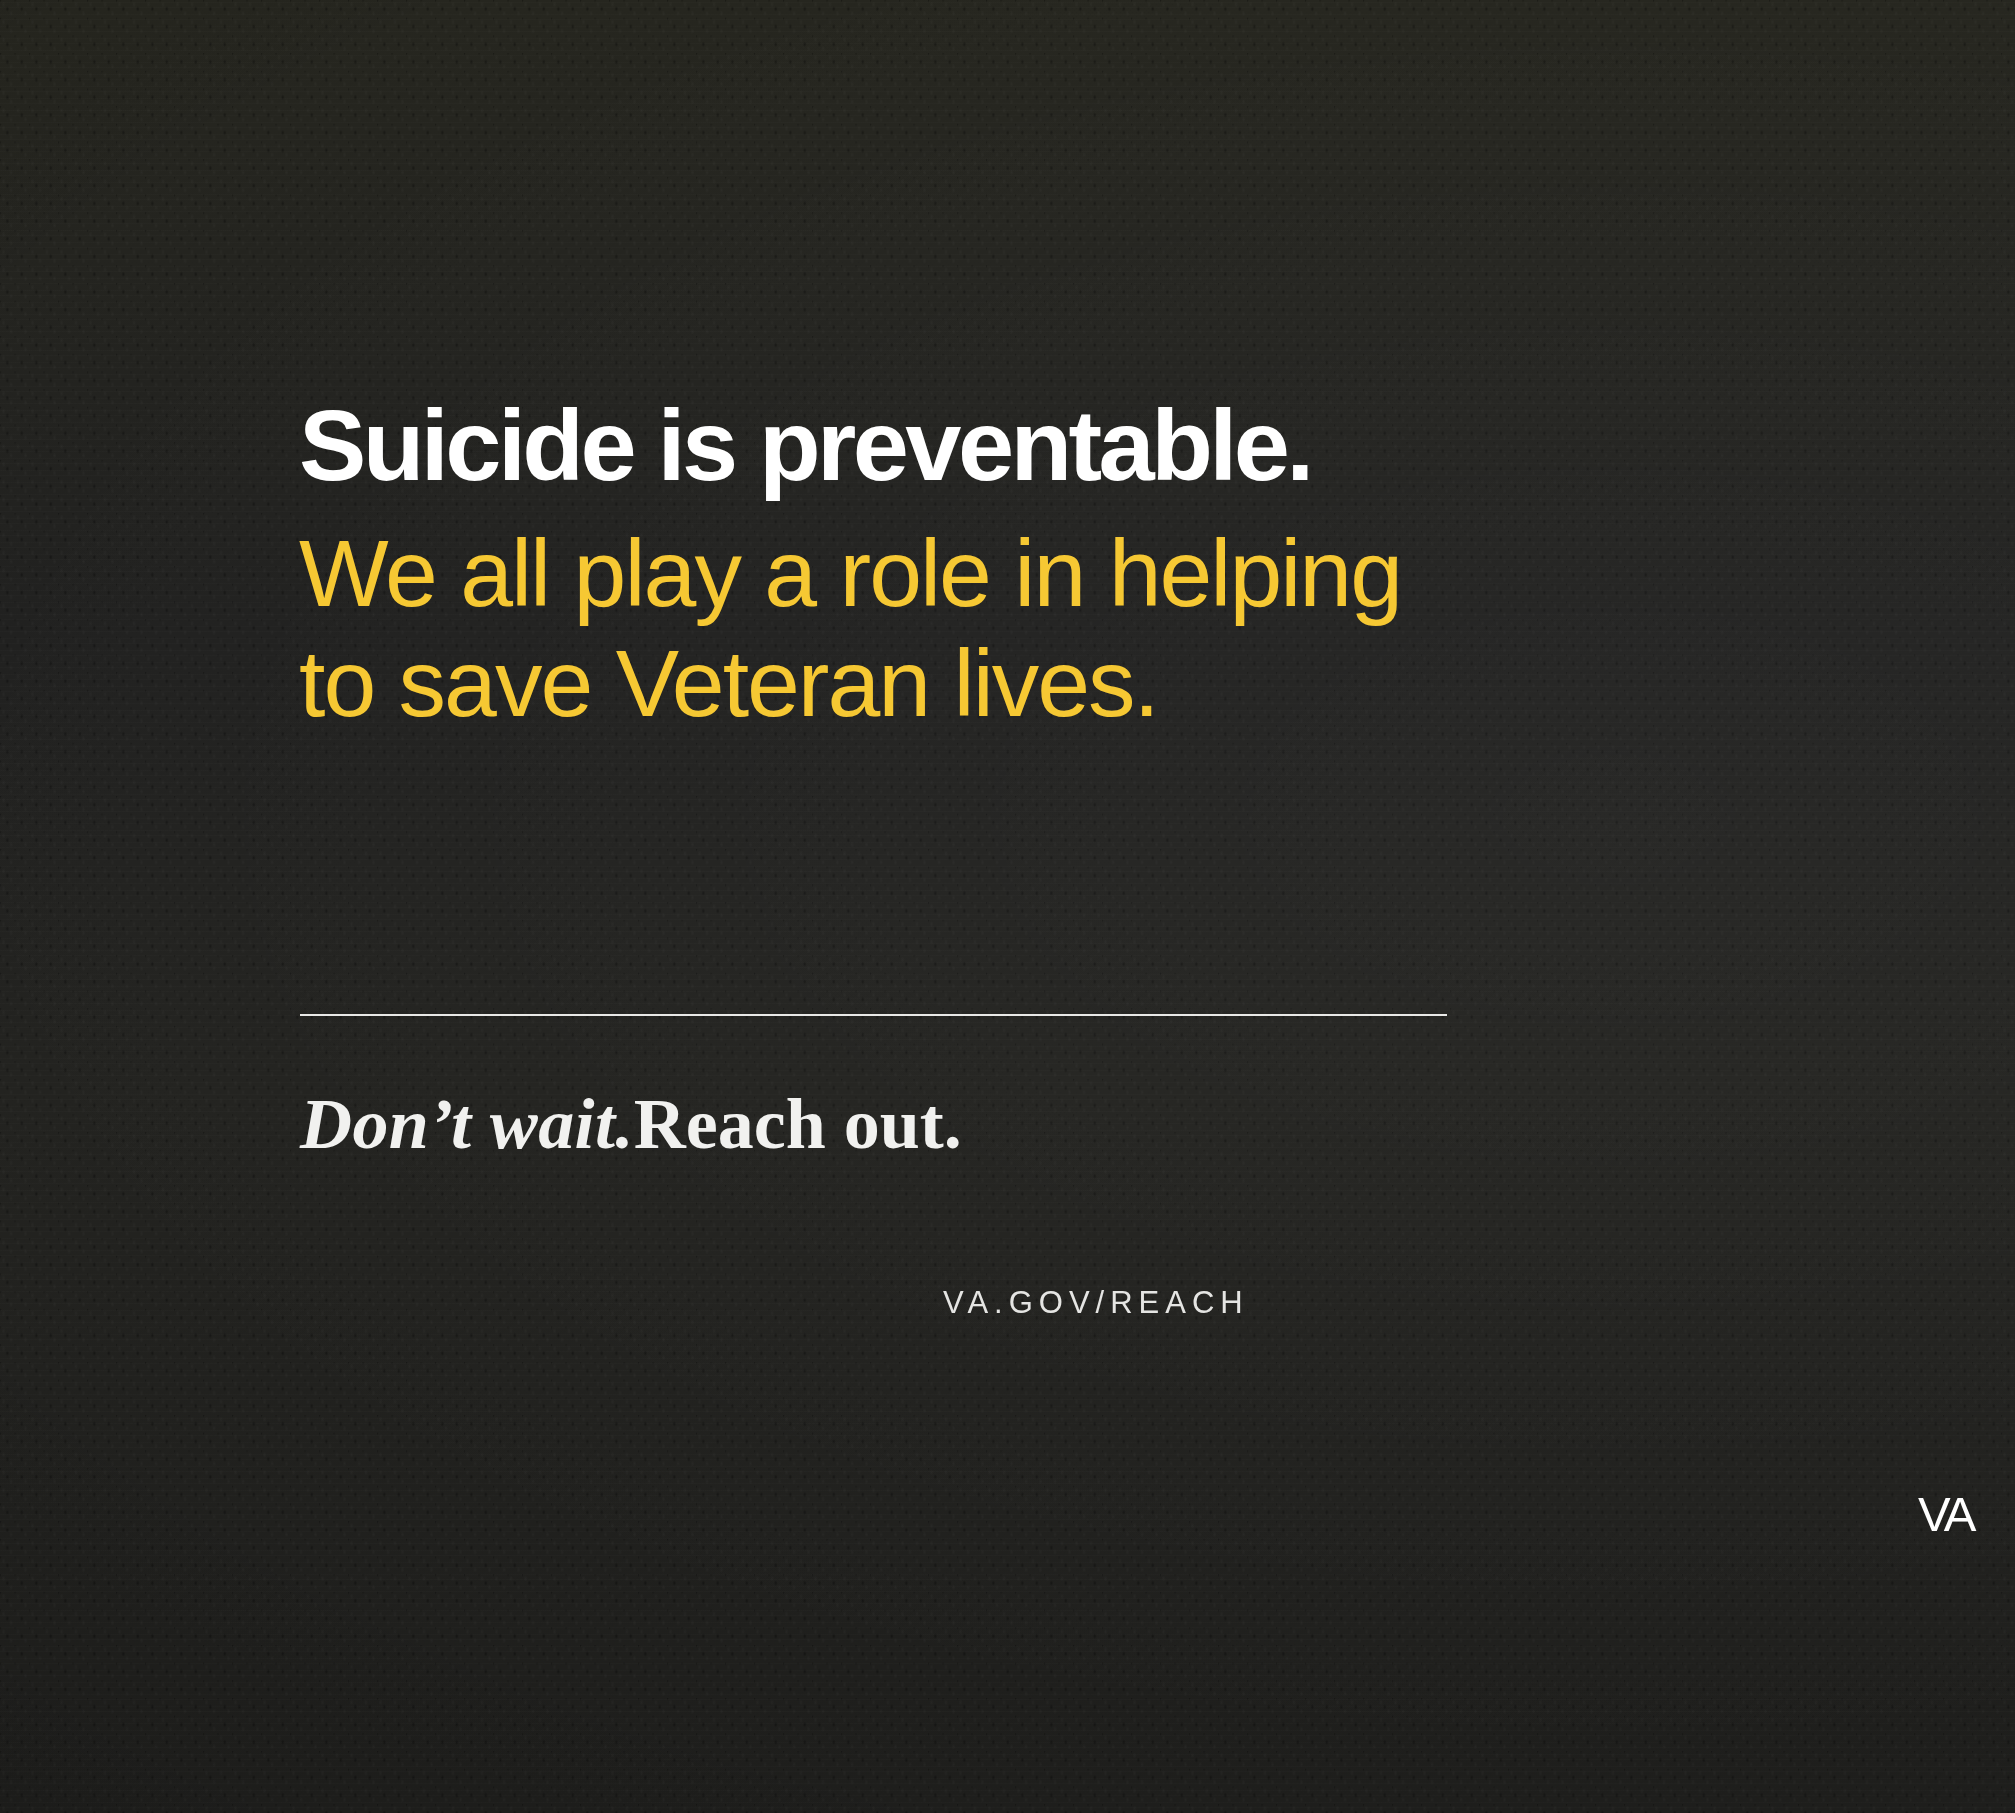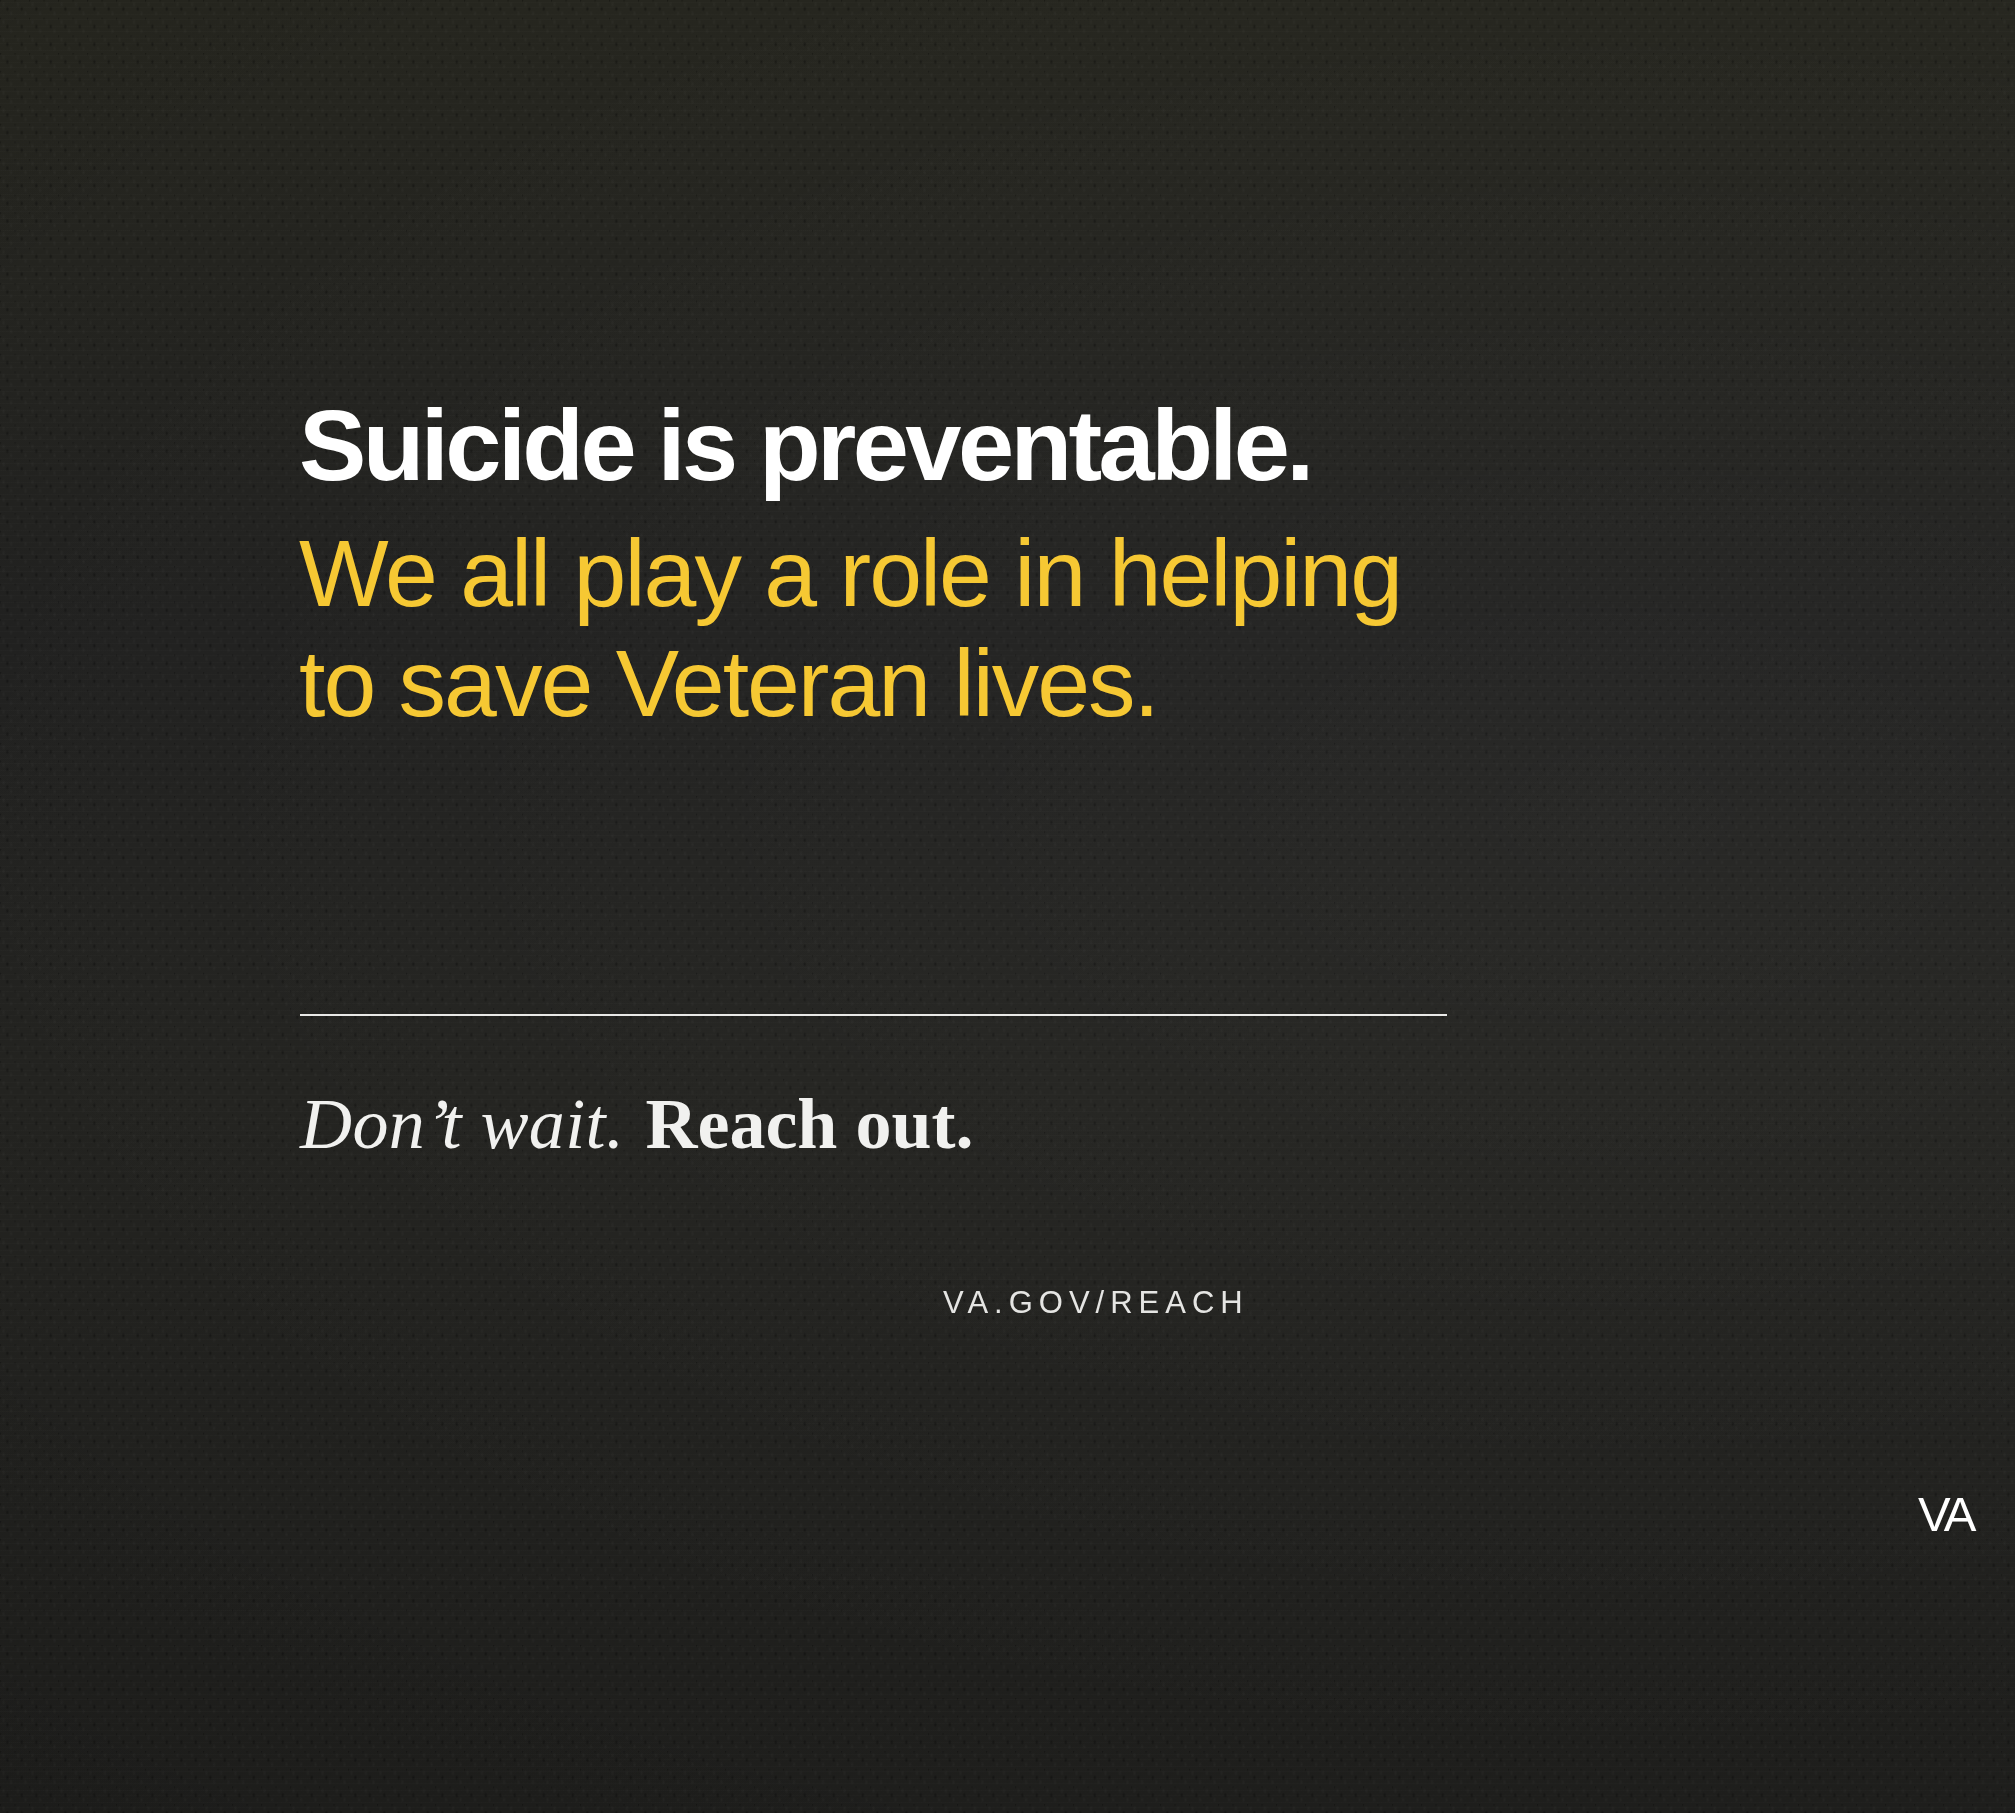--- a/index.html
+++ b/index.html
@@ -86,28 +86,28 @@
     top: 1088px;
     z-index: 5;
     white-space: nowrap;
     color: #f1f1ef;
     font-family: "Liberation Serif", serif;
     font-size: 72px;
     line-height: 1;
   }
   .tag-italic {
     font-style: italic;
-    font-weight: 400;
+    font-weight: 700;
     letter-spacing: 0.4px;
   }
   .tag-bold {
     font-style: normal;
     font-weight: 700;
     letter-spacing: 0px;
-    margin-left: 21px;
+    margin-left: 0;
   }
 
   
   .url {
     position: absolute;
     left: 943px;
     top: 1285px;
     z-index: 5;
     color: #e5e5e3;
     font-family: "Liberation Sans", sans-serif;

